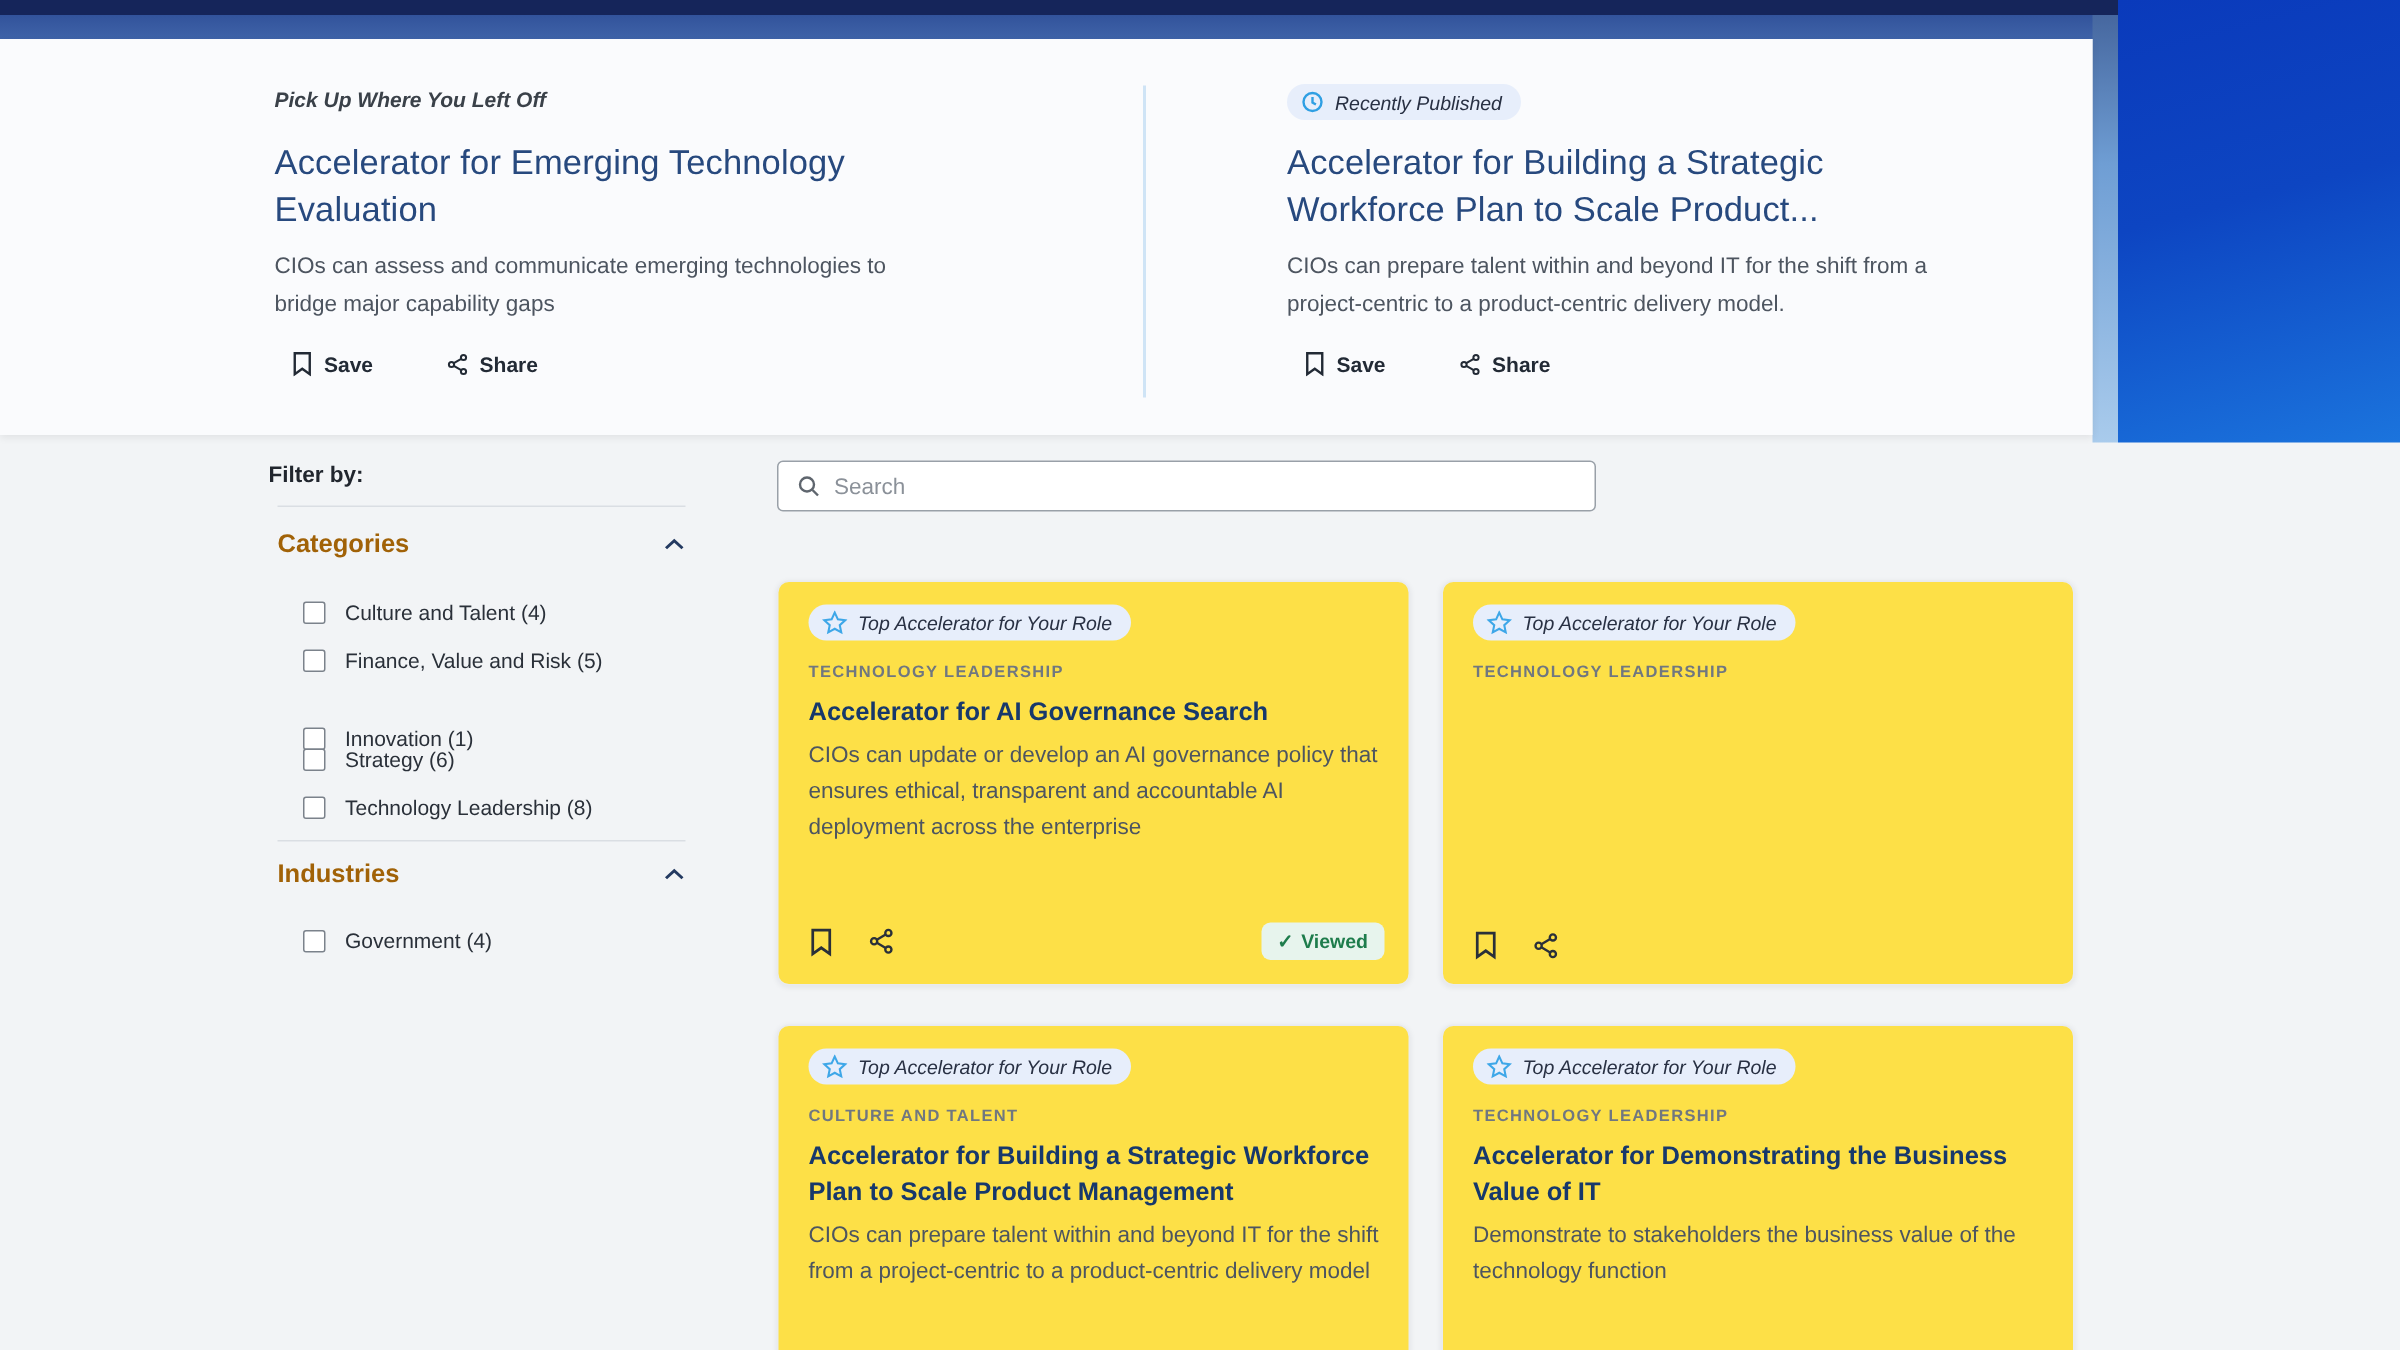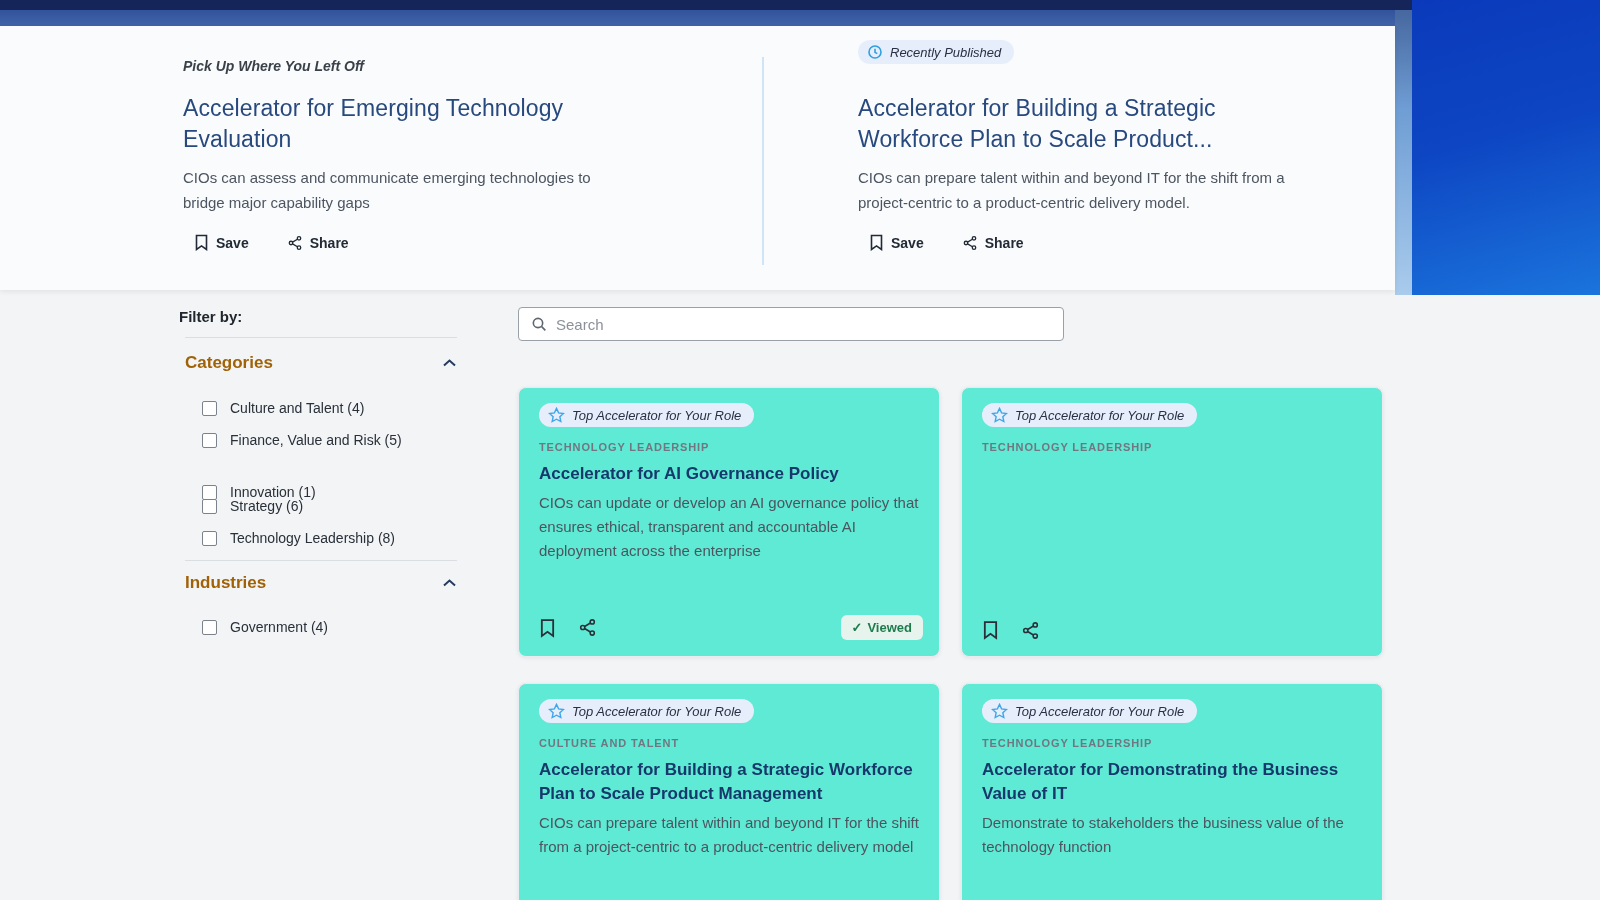--- a/index.html
+++ b/index.html
@@ -35,35 +35,35 @@
   .feature-title {
     font-size:23px; line-height:31px; font-weight:500; color:#27497e; letter-spacing:.1px;
   }
   .feature-title.lft { left:183px; top:93px; width:420px; }
   .feature-title.rgt { left:858px; top:93px; width:440px; }
   .feature-desc {
     font-size:15px; line-height:25px; color:#4d5560;
   }
   .feature-desc.lft { left:183px; top:165px; width:440px; }
   .feature-desc.rgt { left:858px; top:165px; width:450px; }
-  .feature-actions { display:flex; gap:38px; align-items:center; }
+  .feature-actions { display:flex; gap:48px; align-items:center; }
   .feature-actions.lft { left:194px; top:234px; }
   .feature-actions.rgt { left:869px; top:234px; }
   .action-btn { display:flex; align-items:center; gap:7px; cursor:pointer;
     font-size:14px; font-weight:bold; color:#222a35; background:none; border:none;
     font-family:"Liberation Sans", sans-serif; }
   .feature-divider { left:762px; top:57px; width:2px; height:208px; background:#cfe4f6; }
 
   .pill {
     display:inline-flex; align-items:center; gap:7px;
     background:#e7eefb; border-radius:999px; padding:4px 13px 4px 9px;
     font-size:13px; font-style:italic; color:#283043; font-weight:500;
     white-space:nowrap;
   }
-  .recently-pill { left:858px; top:40px;align-items:flex-end; }
+  .recently-pill { left:858px; top:56px;align-items:flex-end; }
 
   
   .filter-heading { left:179px; top:308px; font-size:15px; font-weight:bold; color:#21262e; }
   .sb-divider { left:185px; width:272px; height:1px; background:#dadee3; }
   .group-title { font-size:17px; color:#a16207; font-weight:700; }
   .group-header { left:185px; width:272px; display:flex; justify-content:space-between; align-items:center; cursor:pointer; }
   .filter-item { left:202px; display:flex; align-items:center; gap:13px; cursor:pointer; }
   .checkbox { width:15px; height:15px; border:1.5px solid #7b828b; border-radius:2px; background:#fff; flex:0 0 auto; }
   .filter-label { font-size:14px; color:#2a3039; }
 
@@ -74,21 +74,21 @@
     display:flex; align-items:center; padding:0 12px; gap:9px;
   }
   .search-box input {
     border:none; outline:none; flex:1; font-size:15px; color:#2a3039;
     font-family:"Liberation Sans", sans-serif; background:transparent;
   }
   .search-box input::placeholder { color:#8b9199; }
 
   
   .card {
-    width:422px; height:270px; background:#5eead4;
+    width:422px; height:270px; background:#fde047;
     border:1px solid #e9ebee; border-radius:8px;
     box-shadow:0 1px 4px rgba(20,30,50,.08);
     padding:15px 20px 18px 20px;
   }
   .card .pill { font-size:13px; }
   .card-category {
     margin-top:14px; font-size:11px; letter-spacing:.9px; font-weight:bold; color:#707780;
   }
   .card-title {
     margin-top:9px; font-size:17px; line-height:24px; font-weight:bold; color:#17386b; cursor:pointer;
@@ -242,21 +242,21 @@
 <div class="abs card" id="card-0">
   <span class="pill">
     <span>
       <svg width="17" height="16" viewBox="0 0 24 23" fill="none" stroke="#3ea7e8" stroke-width="2">
           <path d="M12 2l3 6.5 7 .8-5.2 4.7 1.4 6.9L12 17.5 5.8 20.9l1.4-6.9L2 9.3l7-.8z"></path>
         </svg>
     </span>
     <span>Top Accelerator for Your Role</span>
   </span>
   <div class="card-category">TECHNOLOGY LEADERSHIP</div>
-  <div class="card-title">Accelerator for AI Governance Policy</div>
+  <div class="card-title">Accelerator for AI Governance Search</div>
   <div class="card-desc">CIOs can update or develop an AI governance policy that ensures ethical, transparent and accountable AI deployment across the enterprise</div>
   <div class="card-footer">
     <button class="icon-btn">
       <svg width="17" height="20" viewBox="0 0 15 17" fill="none" stroke="#2a3039" stroke-width="1.6">
           <path d="M2.5 1.5h10v14l-5-3.6-5 3.6z"></path>
         </svg>
     </button>
     <button class="icon-btn">
       <svg width="19" height="19" viewBox="0 0 24 24" fill="none" stroke="#2a3039" stroke-width="2">
           <circle cx="18" cy="5" r="2.6"></circle>

